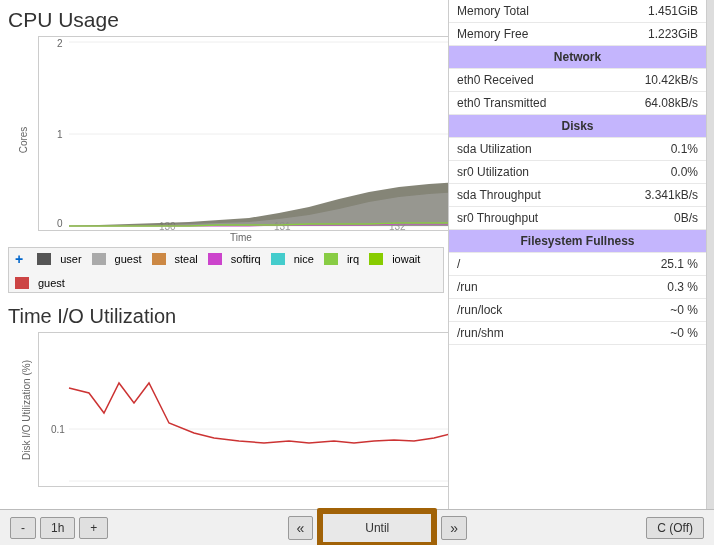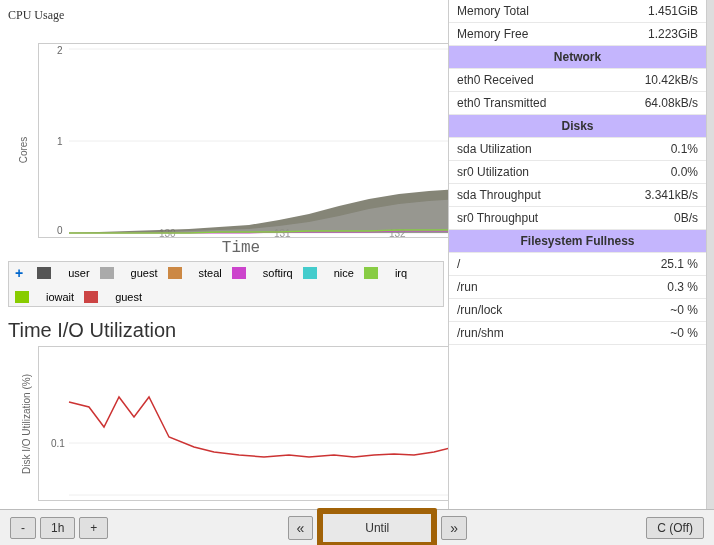--- a/index.html
+++ b/index.html
@@ -29,42 +29,41 @@
     }
 
     .right-panel {
       width: 258px;
       border-left: 1px solid #ccc;
       overflow-y: auto;
       font-size: 12px;
     }
 
     .chart-title {
-      font-size: 12px;
+      font-size: 21px;
       font-weight: normal;
       color: #333;
-      margin-bottom: 20px;
-      font-family: Liberation Serif, serif;
+      margin-bottom: 4px;
     }
 
     .legend-bar {
       display: flex;
       align-items: center;
       background: #f5f5f5;
       border: 1px solid #ccc;
       padding: 3px 6px;
       gap: 10px;
       flex-wrap: wrap;
       font-size: 11px;
     }
 
     .legend-item {
       display: flex;
       align-items: center;
-      gap: 17px;
+      gap: 9px;
     }
 
     .legend-color {
       width: 14px;
       height: 12px;
       display: inline-block;
     }
 
     .expand-btn {
       color: #0066cc;
@@ -193,21 +192,21 @@
           <text x="350" y="193" font-size="10" fill="#999">132</text>
 
           <polygon points="30,189 60,188 90,187 120,186 150,185 180,183 210,181 240,176 270,170 300,162 330,155 360,150 390,147 420,145 440,143 440,189 30,189" fill="#666655" opacity="0.8"></polygon>
 
           <polygon points="30,189 60,189 90,188 120,188 150,187 180,186 210,185 240,182 270,178 300,172 330,165 360,160 390,157 420,155 440,153 440,189 30,189" fill="#aaaaaa" opacity="0.5"></polygon>
 
           <polyline points="30,189 60,189 90,189 120,189 150,189 180,189 210,189 240,188 270,188 300,188 330,188 360,187 390,187 420,187 440,187" fill="none" stroke="#cc44cc" stroke-width="1"></polyline>
           <polyline points="30,189 60,189 90,189 120,189 150,189 180,188 210,188 240,188 270,187 300,187 330,187 360,186 390,186 420,186 440,186" fill="none" stroke="#88cc44" stroke-width="1.5"></polyline>
         </svg>
 
-        <div style="text-align:center; font-size:16px; color:#666; margin-top:1px;font-family:Liberation Mono, monospace;">Time</div>
+        <div style="text-align:center; font-size:10px; color:#666; margin-top:1px;">Time</div>
       </div>
     </div>
 
     <div class="legend-bar">
       <span class="expand-btn">+</span>
       <div class="legend-item">
         <span class="legend-color" style="background:#555555;"></span>
         <span>user</span>
       </div>
       <div class="legend-item">

